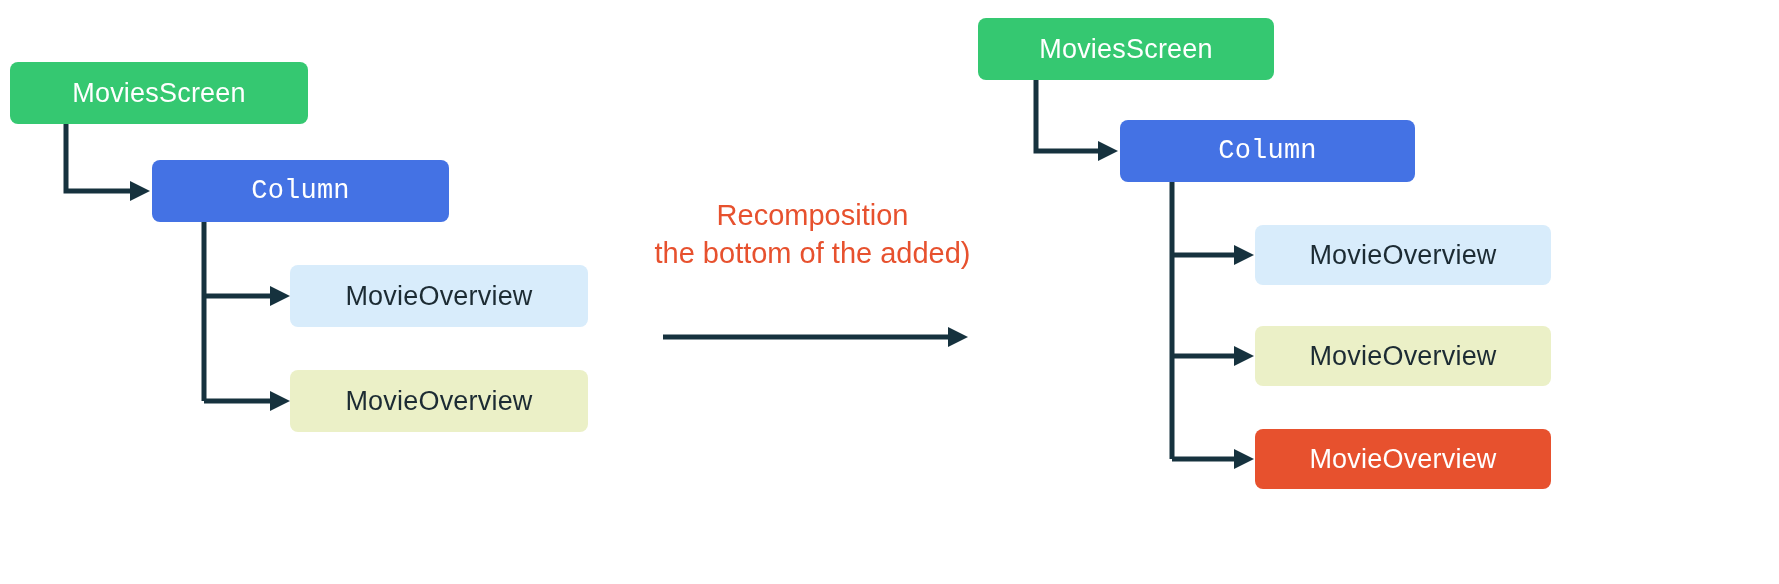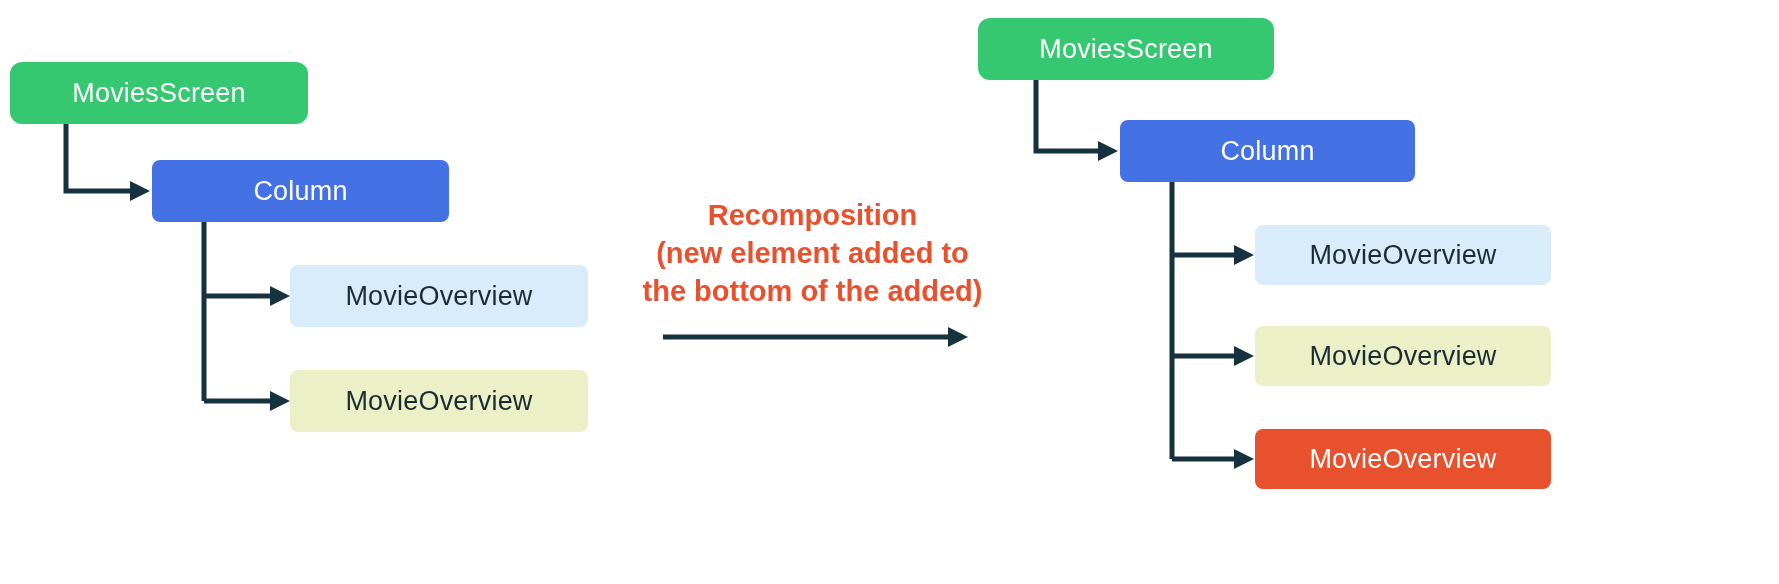--- a/index.html
+++ b/index.html
@@ -11,22 +11,22 @@
   .canvas{position:relative;width:1779px;height:584px;background:#ffffff;overflow:hidden;}
   .connectors{position:absolute;left:0;top:0;width:1779px;height:584px;}
   .connectors .line{fill:none;stroke:var(--connector);stroke-width:5px;}
   .connectors .head{fill:var(--connector);}
   .node{
     position:absolute;display:flex;align-items:center;justify-content:center;
     border-radius:8px;font-size:27px;line-height:1;letter-spacing:.2px;
   }
   .node.dark-text{color:#1C2B33;}
   .node.light-text{color:#ffffff;}
-  .bg-green{background:var(--green);border-radius:12px;}
-  .bg-blue{background:var(--blue);}
+  .bg-green{background:var(--green);}
+  .bg-blue{background:var(--blue);font-family:Liberation Mono, monospace;}
   .bg-light-blue{background:var(--light-blue);}
   .bg-light-yellow{background:var(--light-yellow);}
   .bg-orange{background:var(--orange);}
 
   
   .l-root{left:10px;top:62px;width:298px;height:62px;}
   .l-column{left:152px;top:160px;width:297px;height:62px;}
   .l-child1{left:290px;top:265px;width:298px;height:62px;}
   .l-child2{left:290px;top:370px;width:298px;height:62px;}
 
@@ -35,21 +35,21 @@
   .r-column{left:1120px;top:120px;width:295px;height:62px;}
   .r-child1{left:1255px;top:225px;width:296px;height:60px;}
   .r-child2{left:1255px;top:326px;width:296px;height:60px;}
   .r-child3{left:1255px;top:429px;width:296px;height:60px;}
 
   .annotation{
     position:absolute;left:615px;top:196px;width:395px;
     text-align:center;color:var(--annotation-text);
     font-size:29px;line-height:38px;font-weight:500;
   }
-  .annotation span{display:block;font-weight:bold;}
+  .annotation span{display:block;}
 </style>
 </head>
 <body>
 
 <div class="canvas">
 
   <svg class="connectors" width="1779" height="584" viewBox="0 0 1779 584" aria-hidden="true">
     <defs>
       <marker id="arrowhead" markerUnits="userSpaceOnUse" markerWidth="22" markerHeight="22" refX="2" refY="10" orient="auto">
         <path class="head" d="M0,0 L20,10 L0,20 Z"></path>
@@ -78,21 +78,20 @@
   </div>
   <div class="node bg-light-blue dark-text l-child1">
     <span>MovieOverview</span>
   </div>
   <div class="node bg-light-yellow dark-text l-child2">
     <span>MovieOverview</span>
   </div>
 
   <div class="annotation">
     <span>Recomposition</span>
-    <span>(new element added to</span>
     <span>the bottom of the added)</span>
   </div>
 
   <div class="node bg-green light-text r-root">
     <span>MoviesScreen</span>
   </div>
   <div class="node bg-blue light-text r-column">
     <span>Column</span>
   </div>
   <div class="node bg-light-blue dark-text r-child1">

